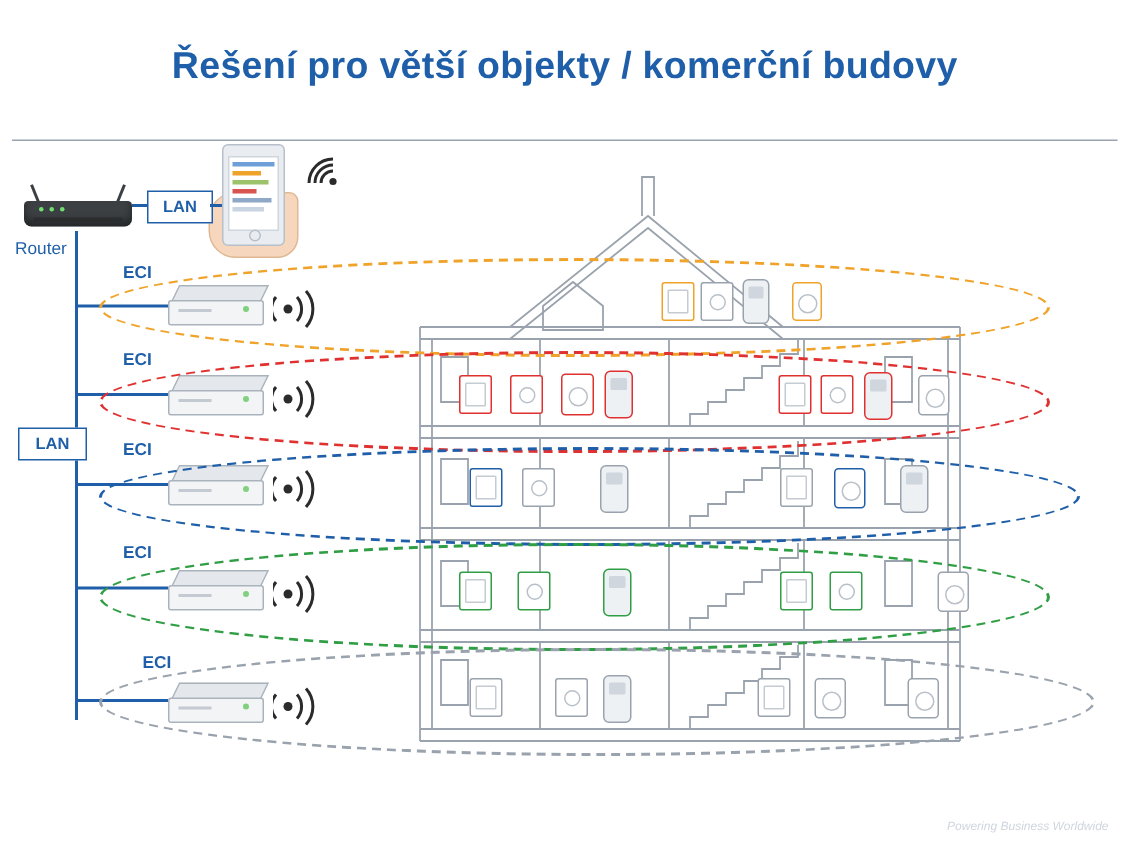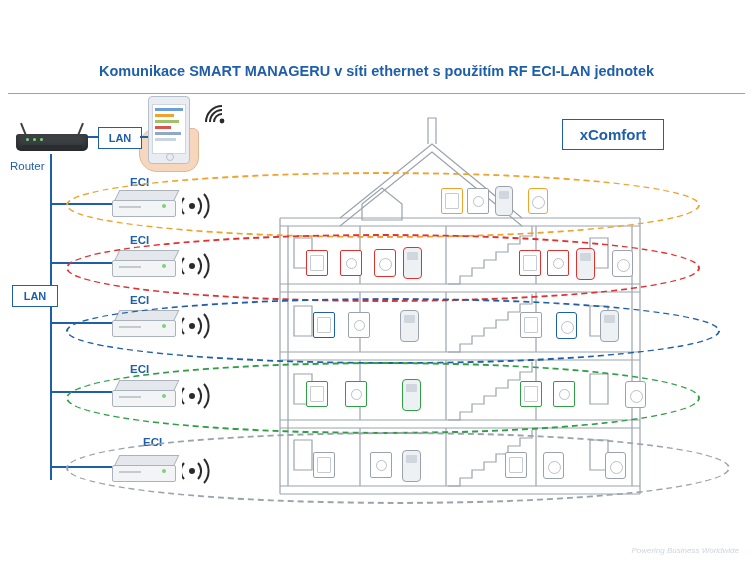--- a/index.html
+++ b/index.html
@@ -56,21 +56,20 @@
     position:absolute;
     color:#1f5fa9;
     font-size:11.5px;
     font-weight:normal;
   }
   .eci-lbl{
     position:absolute;
     color:#1f5fa9;
     font-size:11.5px;
     font-weight:bold;
-    margin-left:48px;
   }
 
   
   .wire{position:absolute;background:#1f5fa9;}
   .wire-v{width:2px;}
   .wire-h{height:2px;}
 
   
   .router{
     position:absolute;left:16px;top:124px;width:72px;height:30px;
@@ -176,24 +175,23 @@
   .footer{
     position:absolute;right:14px;bottom:10px;
     color:#cfd6de;font-size:8px;font-style:italic;
   }
 </style>
 </head>
 <body>
 
 <div class="slide">
 
-  <div class="subtitle">Komunikace SMART MANAGERU v síti ethernet s použitím RF ECI-LAN jednotek</div>
+  <div class="title">Řešení pro větší objekty / komerční budovy</div>
   <div class="hrule"></div>
 
-  <div class="xcomfort">xComfort</div>
 
   <div class="router">
     <div class="ant a1"></div>
     <div class="ant a2"></div>
     <div class="body"></div>
     <div class="led" style="left:10px"></div>
     <div class="led" style="left:17px"></div>
     <div class="led" style="left:24px"></div>
   </div>
   <div class="plain-lbl" style="left:10px;top:160px;">Router</div>

